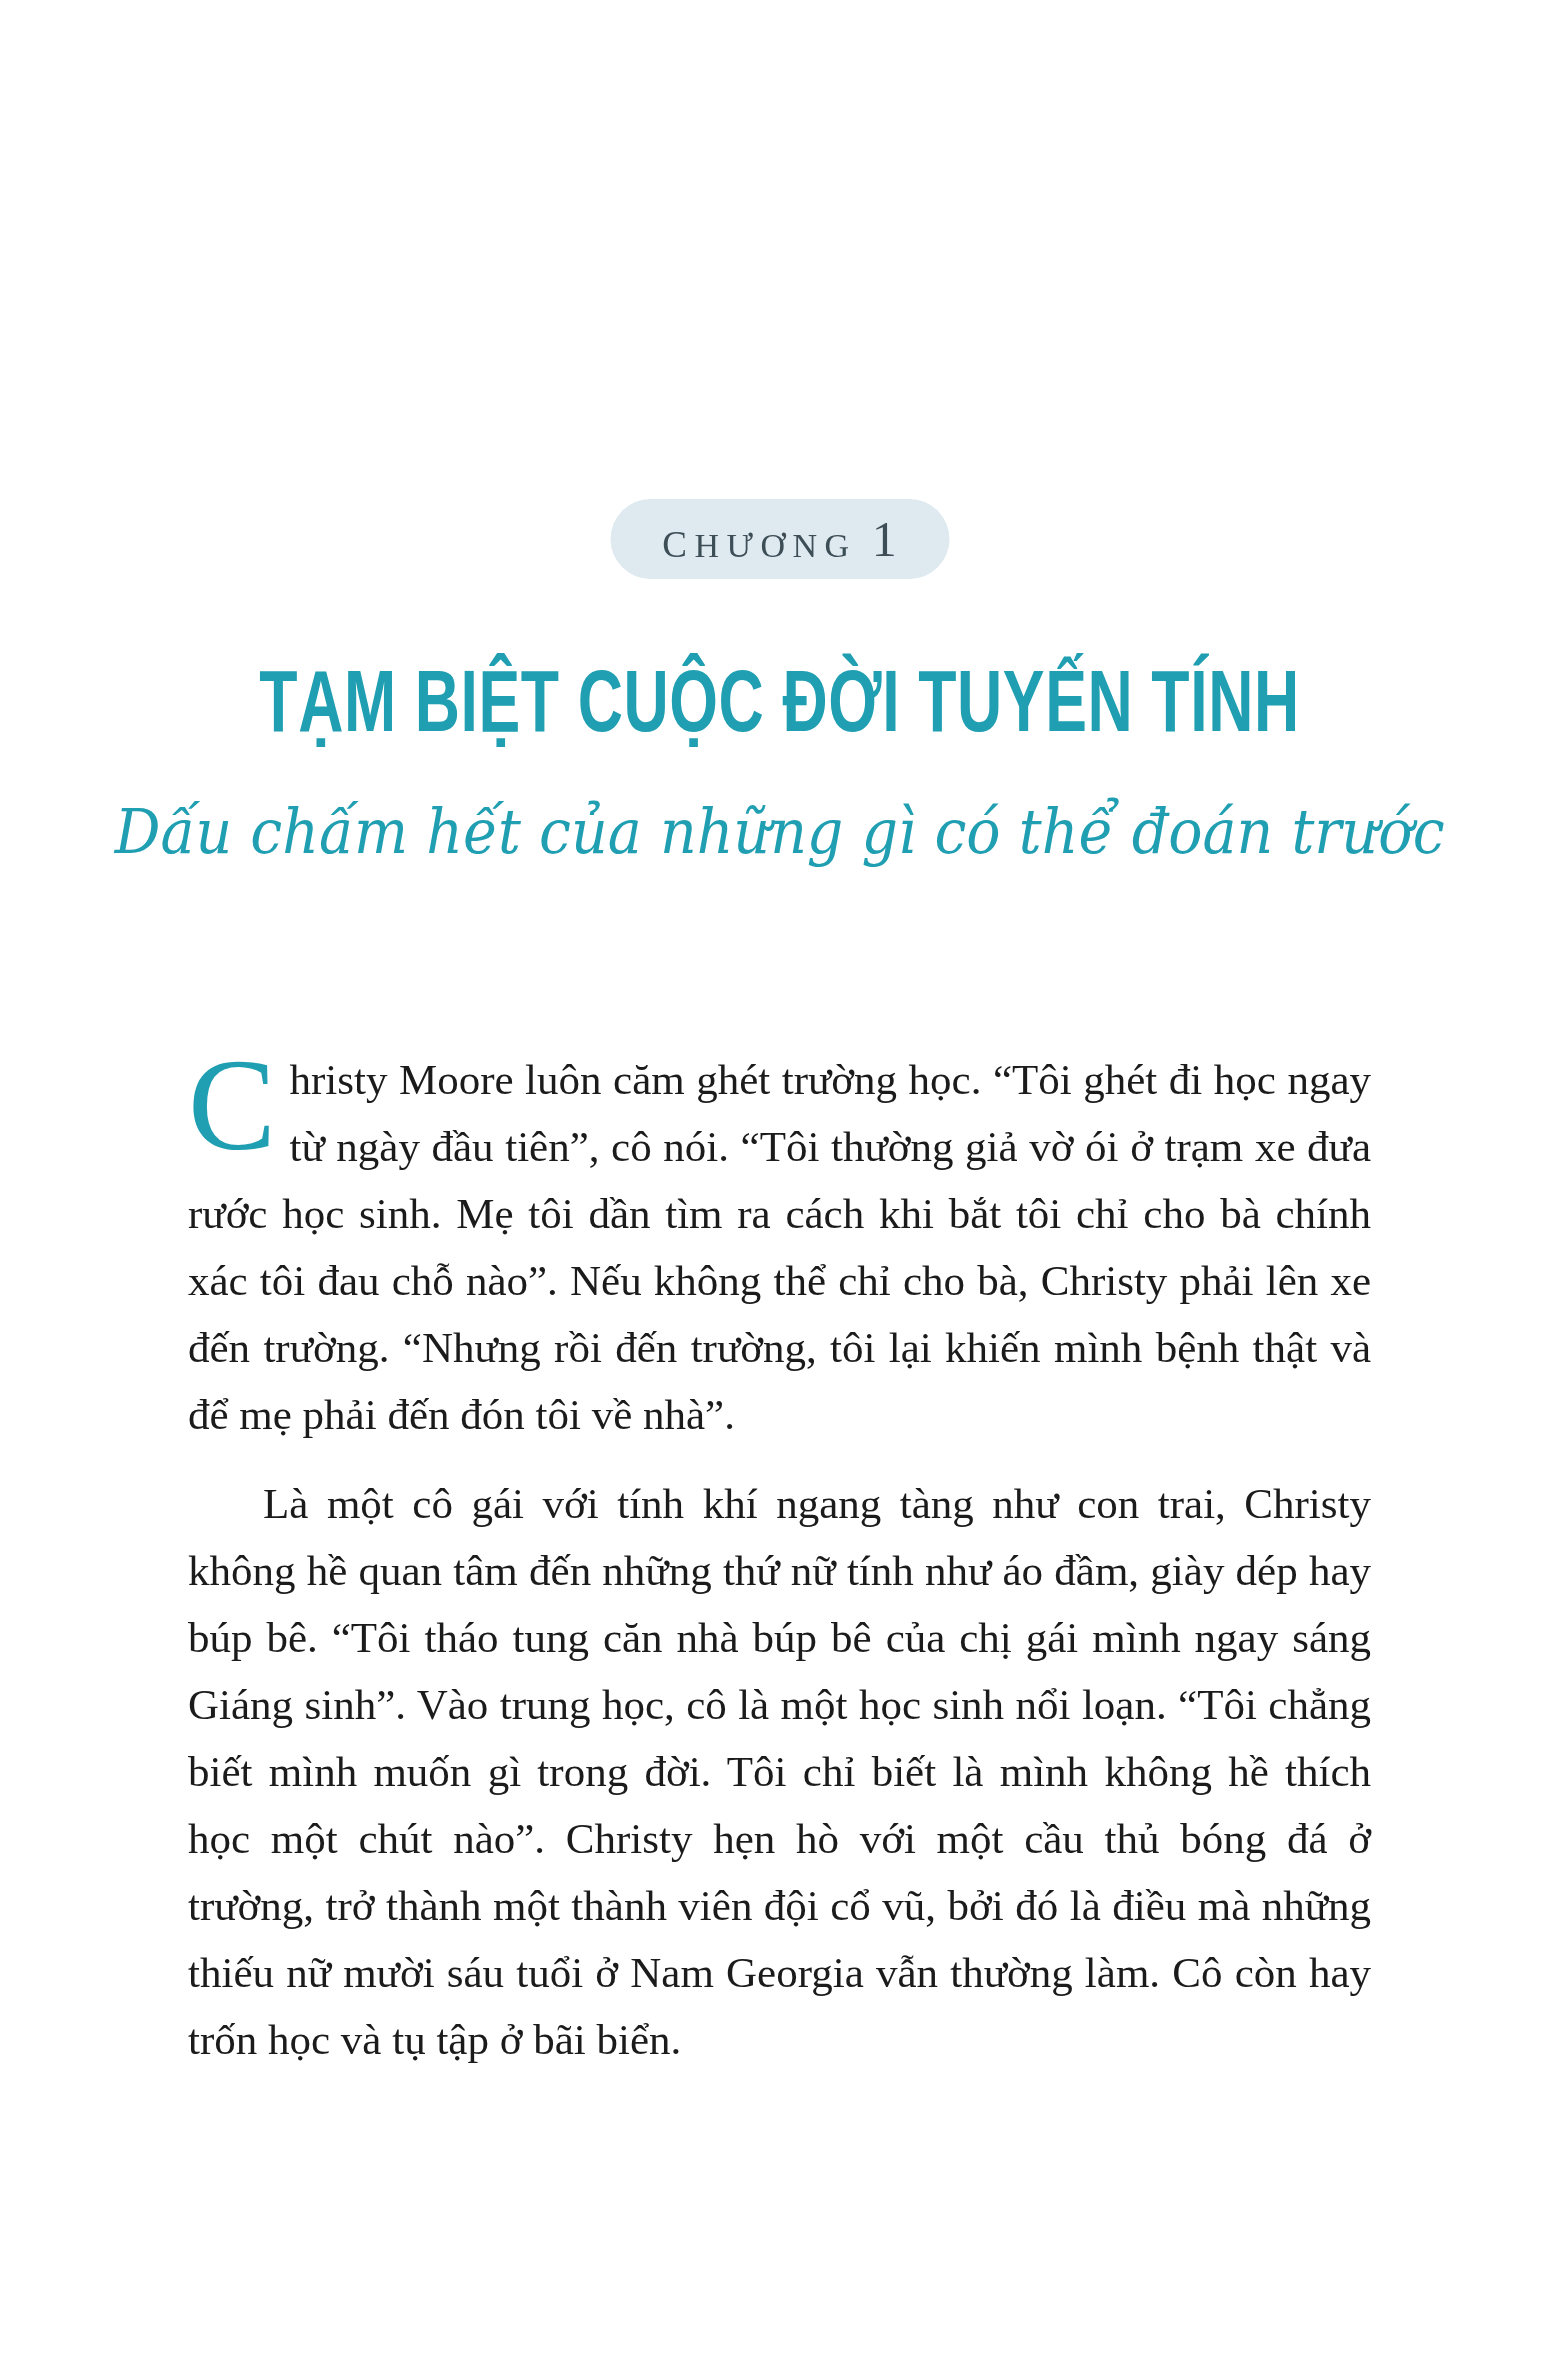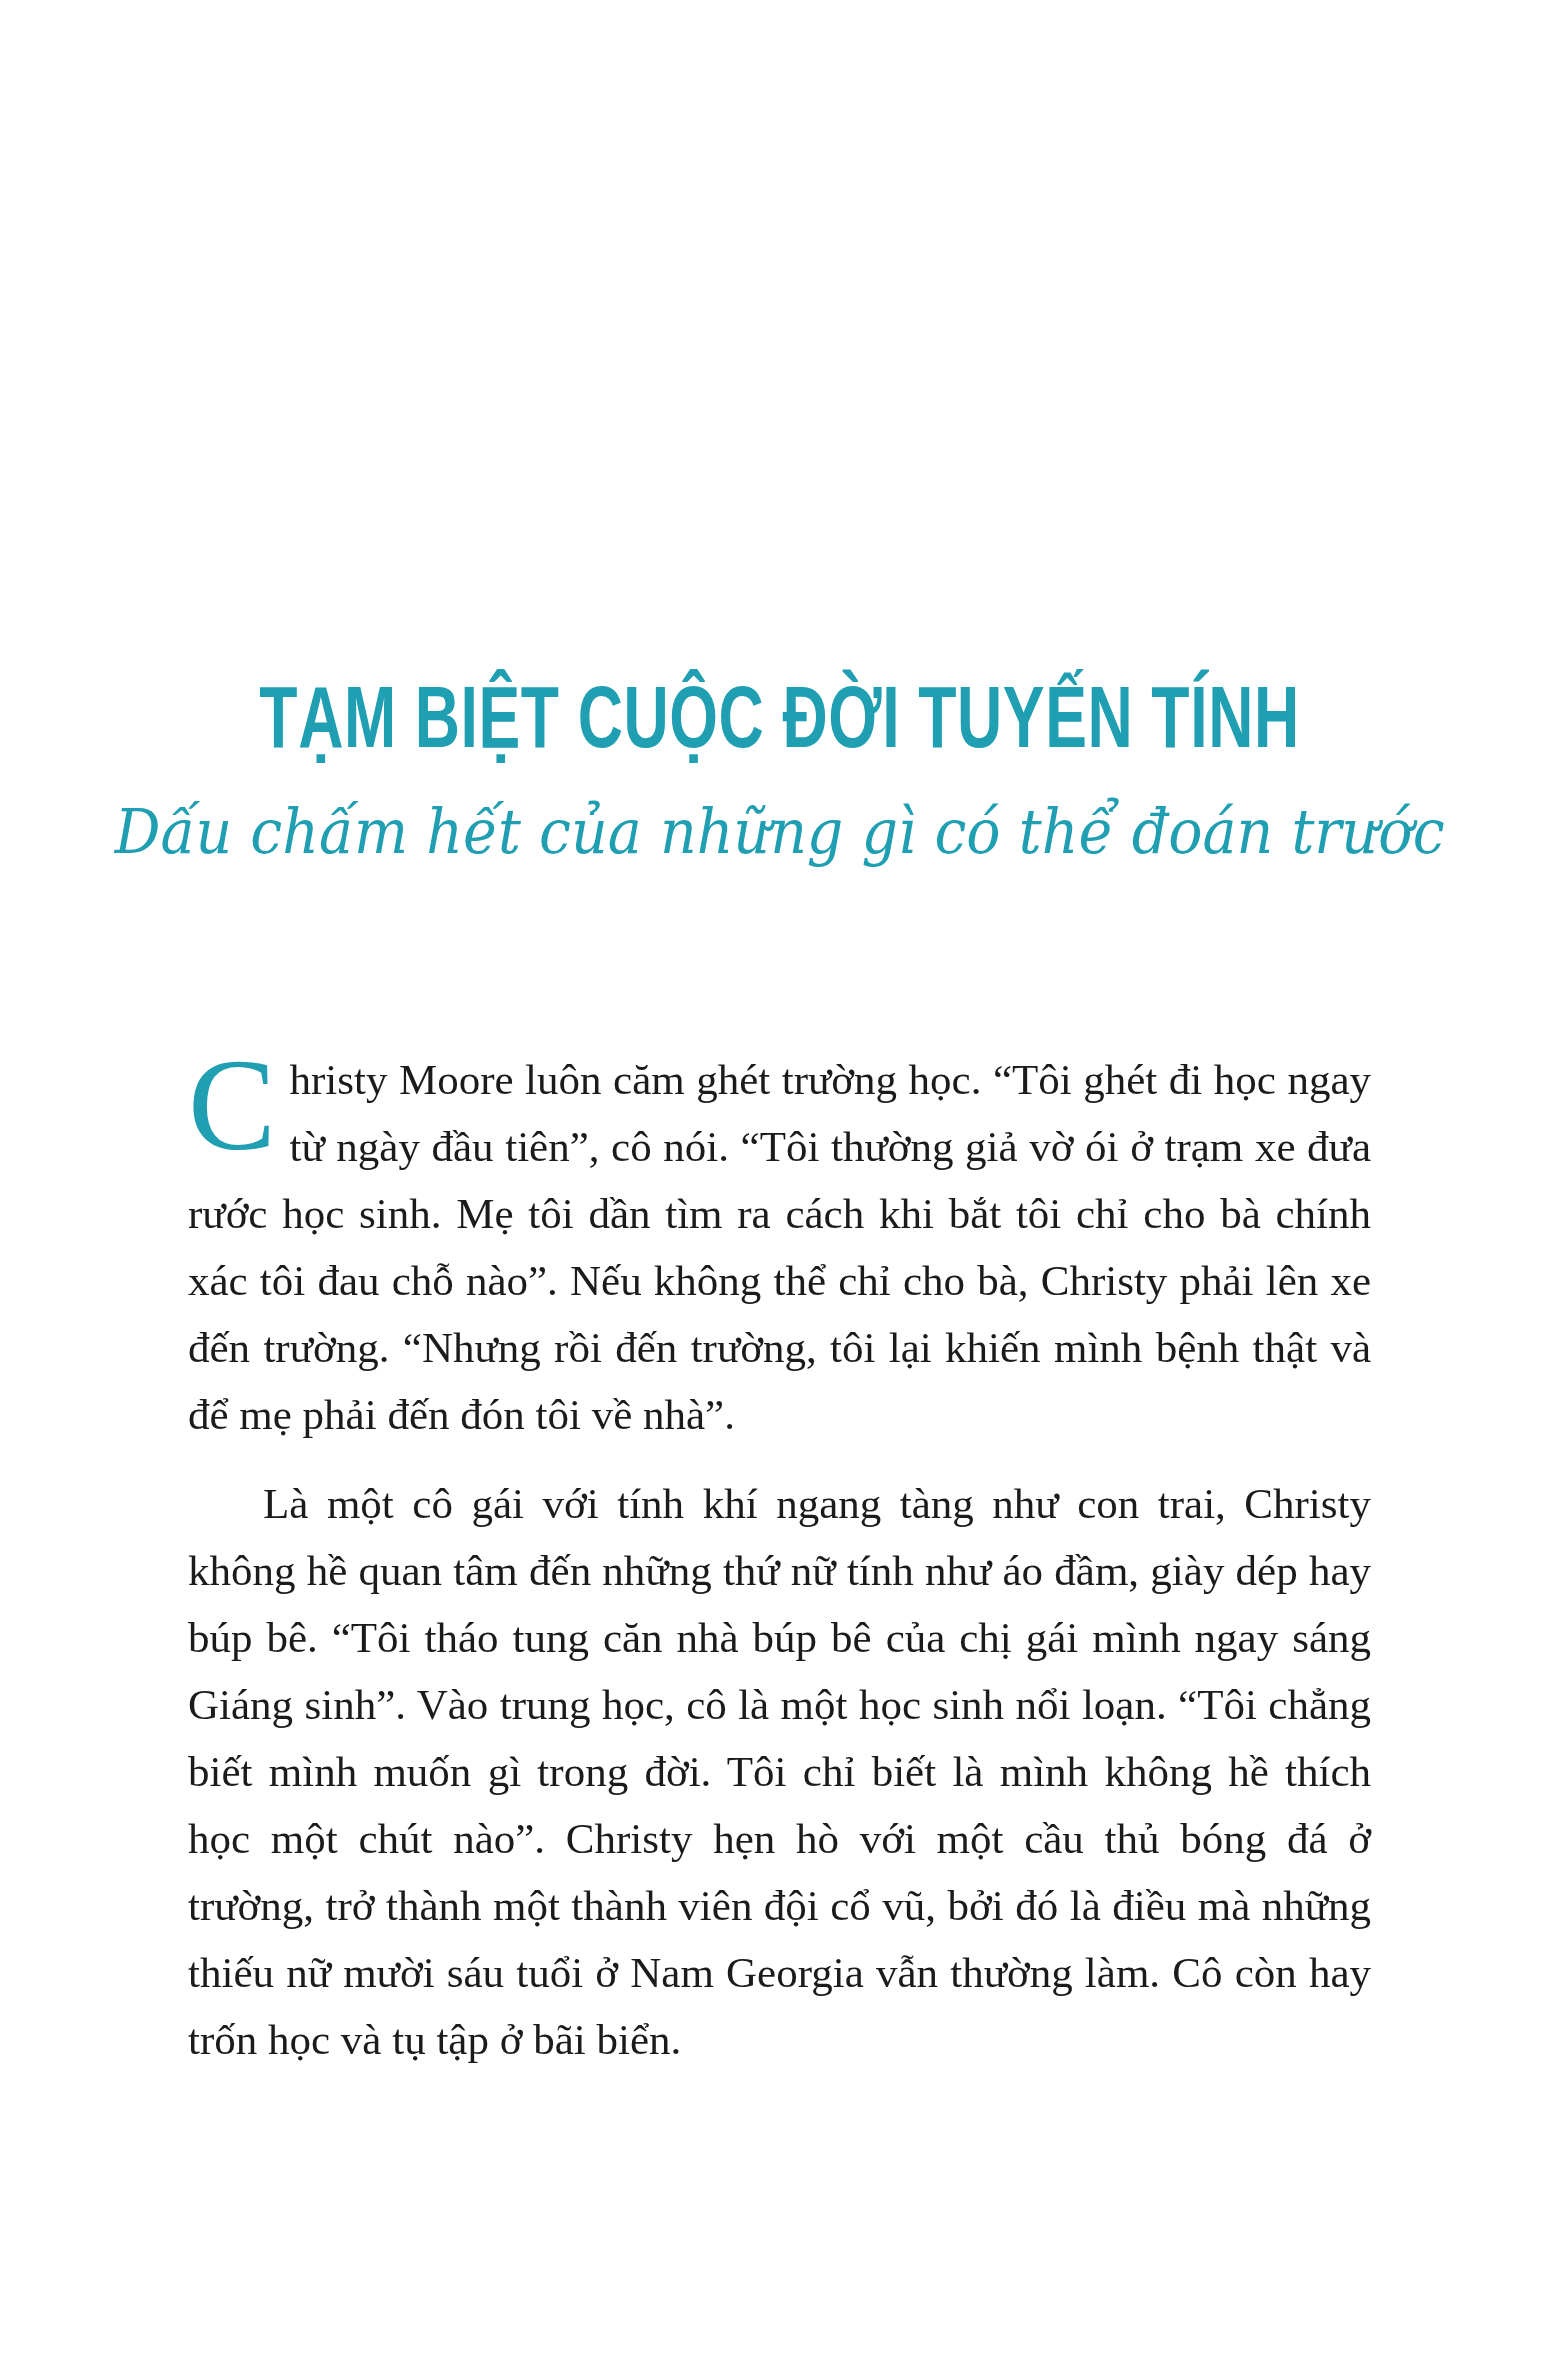--- a/index.html
+++ b/index.html
@@ -42,21 +42,20 @@
     color: #3d4e57;
     font-size: 50px;
     line-height: 1;
   }
   
   .title-row {
     position: absolute;
     top: 653px; left: 0; width: 100%;
     text-align: center;
     white-space: nowrap;
-    margin-top: 16px;
   }
   .title-text {
     display: inline-block;
     font-family: "Liberation Sans", sans-serif;
     font-weight: 700;
     font-size: 87px;
     line-height: 1.1;
     letter-spacing: 0.8px;
     color: #1f9fb1;
     transform: scaleX(0.72);
@@ -104,20 +103,24 @@
     line-height: 107px;
     padding: 5px 13.4px 0 0;
     color: #1f9fb1;
   }
 </style>
 </head>
 <body>
 
 <div class="page">
 
+  <div class="badge">
+    <span class="badge-word">Chương</span>
+    <span class="badge-number">1</span>
+  </div>
 
   <div class="title-row">
     <span class="title-text">TẠM BIỆT CUỘC ĐỜI TUYẾN TÍNH</span>
   </div>
 
   <div class="subtitle-row">
     <span class="subtitle-text">Dấu chấm hết của những gì có thể đoán trước</span>
   </div>
 
   <div class="body-copy">

